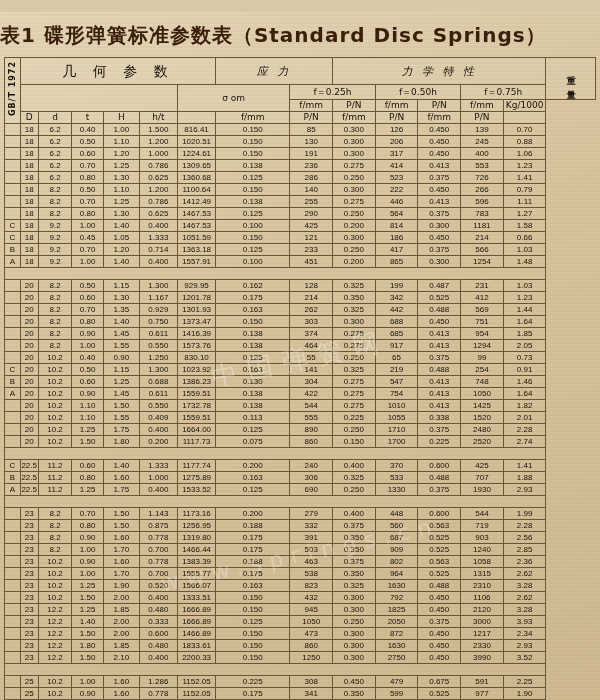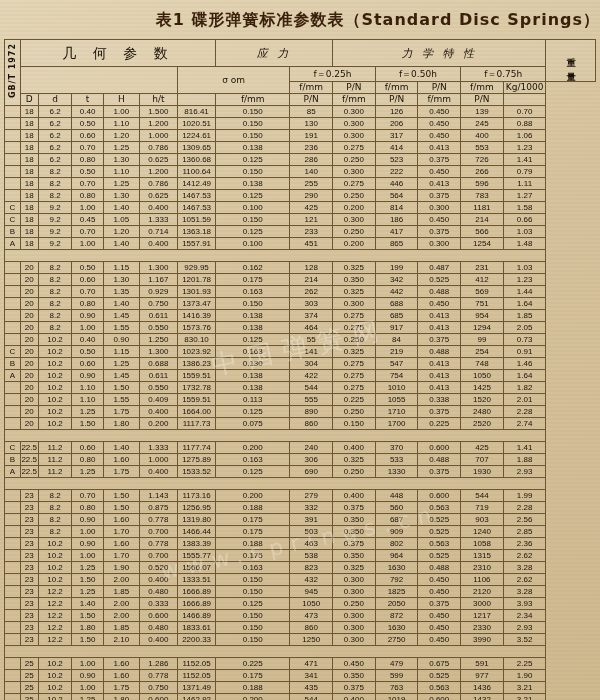--- a/index.html
+++ b/index.html
@@ -10,27 +10,28 @@
     color:#1a1208;
   }
   .page{
     width:600px;height:700px;position:relative;
     background:
       repeating-linear-gradient(0deg, rgba(160,130,90,0.05) 0 2px, rgba(255,255,255,0.02) 2px 4px),
       linear-gradient(160deg,#e3d5b6 0%,#d6c39c 40%,#cdb88e 100%);
     box-sizing:border-box;
   }
   .title{
-    text-align:right;
+    text-align:left;
     font-family:"DejaVu Sans", sans-serif;
     font-weight:bold;
-    font-size:16px;
+    font-size:20px;
     color:#3a1f0b;
     padding:10px 0 8px 0;
     letter-spacing:1px;
+    margin-top:12px;
   }
   table.main{
     border-collapse:collapse;
     width:592px;
     margin:0 4px;
     table-layout:fixed;
     font-size:8px;
   }
   table.main td, table.main th{
     border:1px solid #6b5634;
@@ -463,21 +464,21 @@
           <td class="mark"></td>
           <td>20</td>
           <td>10.2</td>
           <td>0.40</td>
           <td>0.90</td>
           <td>1.250</td>
           <td>830.10</td>
           <td>0.125</td>
           <td>55</td>
           <td>0.250</td>
-          <td>84</td>
+          <td>65</td>
           <td>0.375</td>
           <td>99</td>
           <td>0.73</td>
         </tr>
         <tr>
           <td class="mark">C</td>
           <td>20</td>
           <td>10.2</td>
           <td>0.50</td>
           <td>1.15</td>
@@ -854,21 +855,21 @@
         </tr>
         <tr>
           <td class="mark"></td>
           <td>25</td>
           <td>10.2</td>
           <td>1.00</td>
           <td>1.60</td>
           <td>1.286</td>
           <td>1152.05</td>
           <td>0.225</td>
-          <td>471</td>
+          <td>308</td>
           <td>0.450</td>
           <td>479</td>
           <td>0.675</td>
           <td>591</td>
           <td>2.25</td>
         </tr>
         <tr>
           <td class="mark"></td>
           <td>25</td>
           <td>10.2</td>

